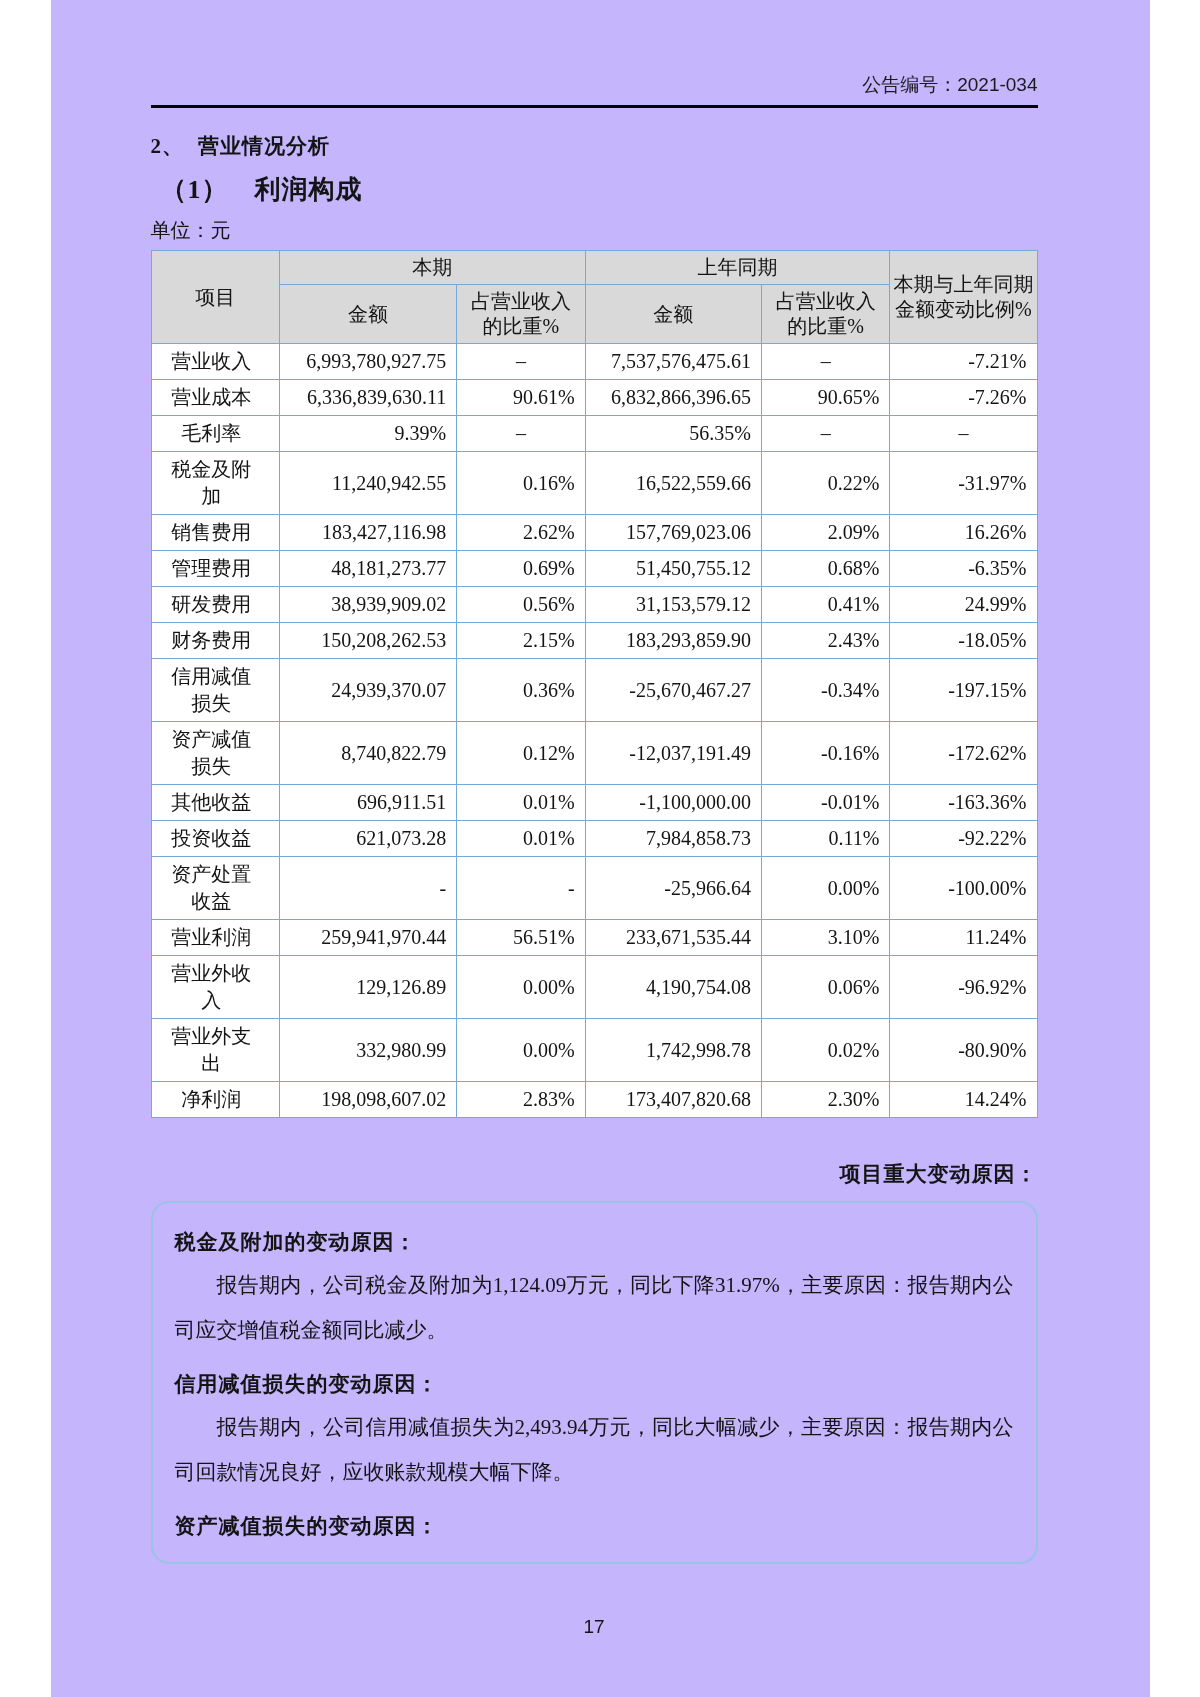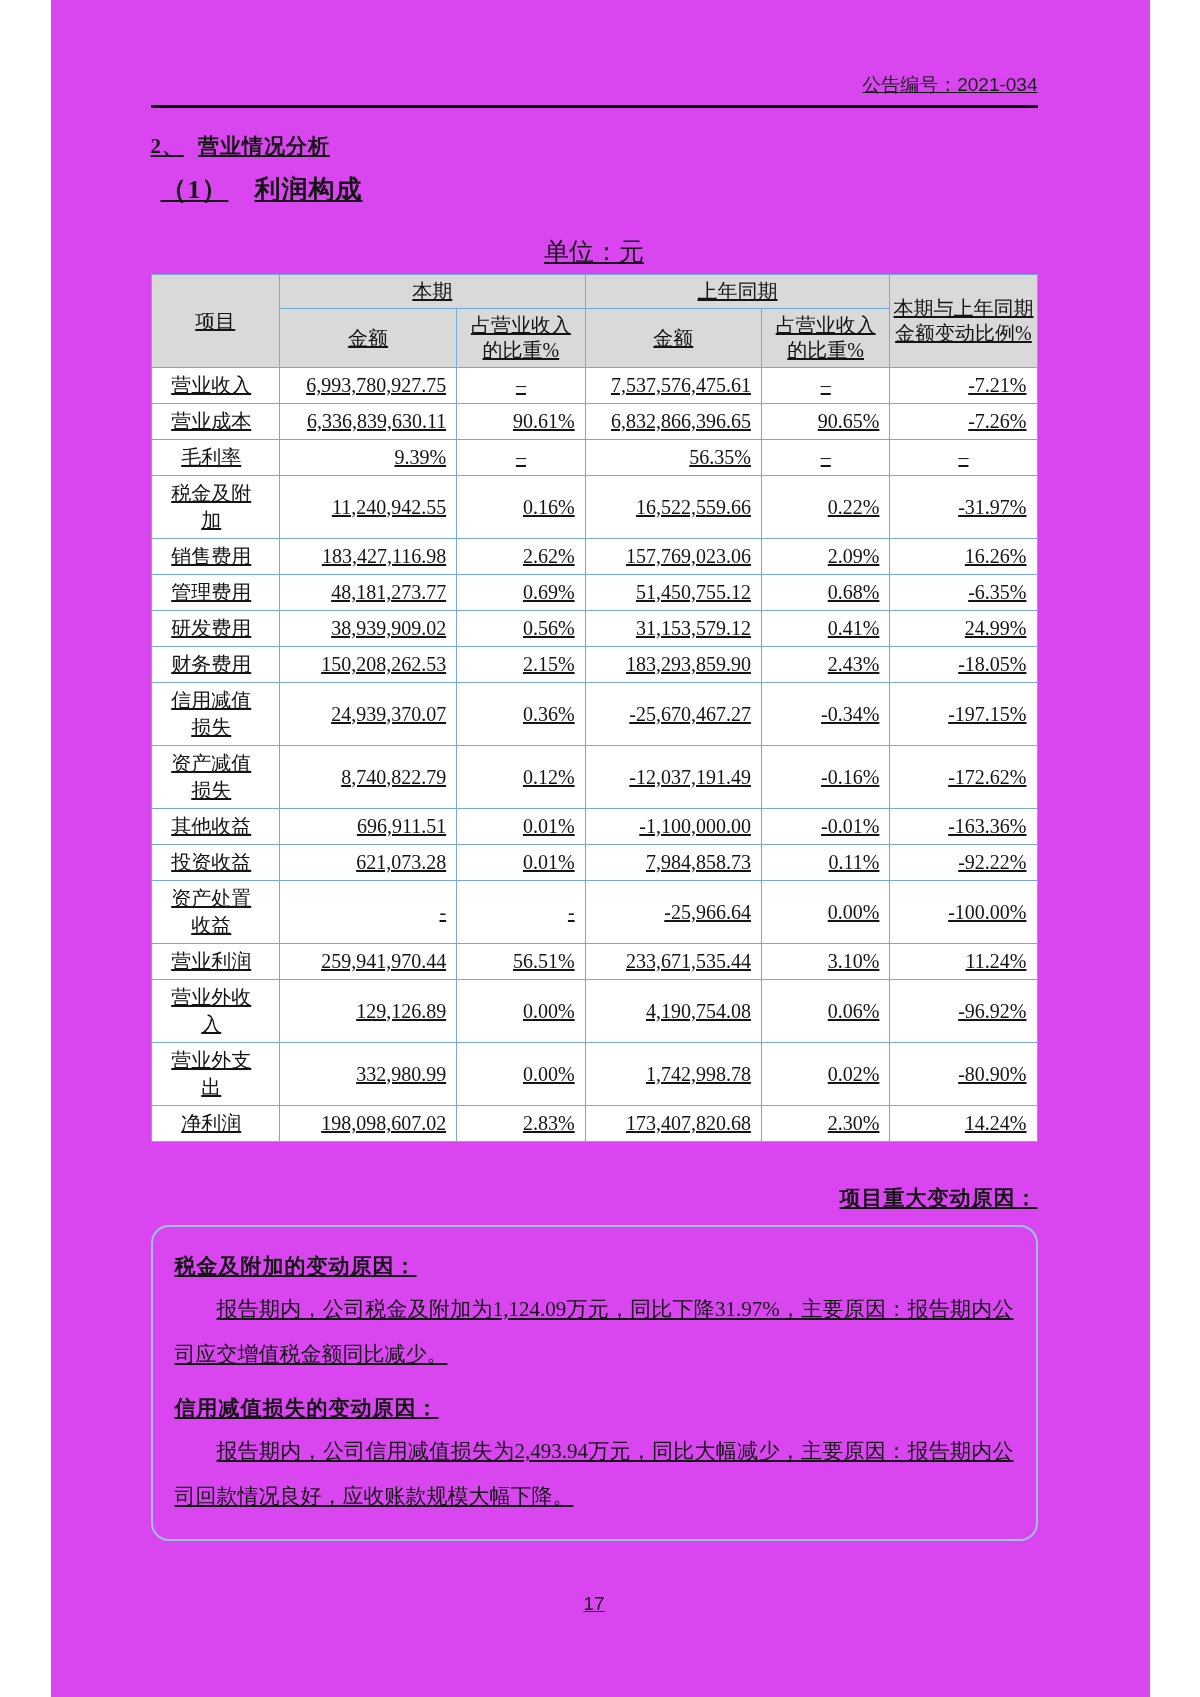--- a/index.html
+++ b/index.html
@@ -5,34 +5,34 @@
   :root{
     --table-border:#74a9d8;
     --box-border:#9cc2e5;
     --header-bg:#d9d9d9;
     --rule:#000;
     --ink:#141414;
   }
   *{box-sizing:border-box;margin:0;padding:0;}
   html,body{background:#fff;}
   .page{
-    width:1099px;height:1697px;margin:0 auto;background:#d946ef;color:var(--ink);
-    font-family:"Liberation Serif","DejaVu Serif",serif;position:relative;overflow:hidden;text-decoration:underline;
+    width:1099px;height:1697px;margin:0 auto;background:#c4b5fd;color:var(--ink);
+    font-family:"Liberation Serif","DejaVu Serif",serif;position:relative;overflow:hidden;
   }
   .content{padding:72px 112px 0 100px;}
   .doc-header{text-align:right;font-size:19px;font-family:"Liberation Sans","DejaVu Sans",sans-serif;color:#1b1b1b;}
   .rule{height:3px;background:var(--rule);margin-top:7px;}
   .callout{border:2px solid var(--box-border);}
   .top-box{margin-top:30px;padding:12px 22px 16px 22px;font-size:21px;line-height:44px;}
   .top-box p{text-indent:2em;text-align:justify;}
   h2.sec{margin-top:24px;font-size:21px;font-weight:bold;letter-spacing:1px;}
   h2.sec .no{margin-right:14px;}
   h3.sub{margin-top:12px;font-size:26px;font-weight:bold;padding-left:10px;letter-spacing:1px;}
   h3.sub .no{margin-right:26px;}
-  .unit{margin-top:28px;margin-bottom:6px;text-align:center;font-size:25px;}
+  .unit{margin-top:10px;margin-bottom:6px;text-align:left;font-size:20px;}
   table.fin{width:100%;border-collapse:collapse;font-size:20px;table-layout:fixed;}
   table.fin th,table.fin td{border:1px solid var(--table-border);}
   table.fin th{
     background:var(--header-bg);font-weight:normal;text-align:center;
     padding:4px 2px;line-height:25px;
   }
   table.fin thead tr.r1 th{height:34px;}
   table.fin thead tr.r2 th{height:52px;}
   table.fin td{padding:4px 10px;line-height:27px;background:#fff;}
   table.fin td.item{text-align:center;padding:4px 18px 4px 10px;}
@@ -237,17 +237,18 @@
         </tbody>
     </table>
 
     <div class="reasons-title">项目重大变动原因：</div>
 
     <div class="callout reasons-box">
         <h4>税金及附加的变动原因：</h4>
         <p>报告期内，公司税金及附加为1,124.09万元，同比下降31.97%，主要原因：报告期内公司应交增值税金额同比减少。</p>
         <h4>信用减值损失的变动原因：</h4>
         <p>报告期内，公司信用减值损失为2,493.94万元，同比大幅减少，主要原因：报告期内公司回款情况良好，应收账款规模大幅下降。</p>
+        <h4>资产减值损失的变动原因：</h4>
       </div>
 
     <div class="page-number">17</div>
   </div>
 </div>
 
 </body></html>

